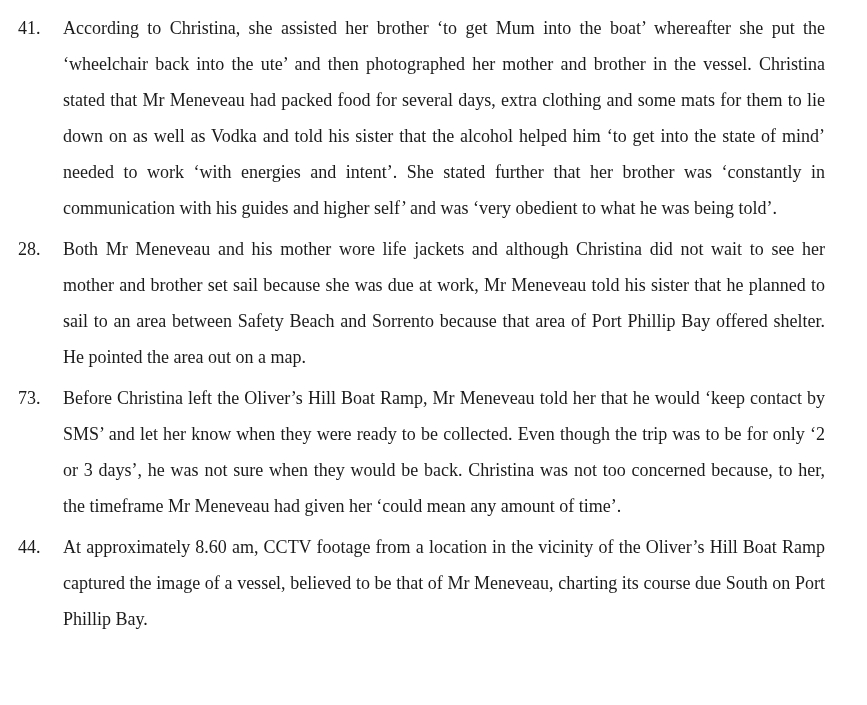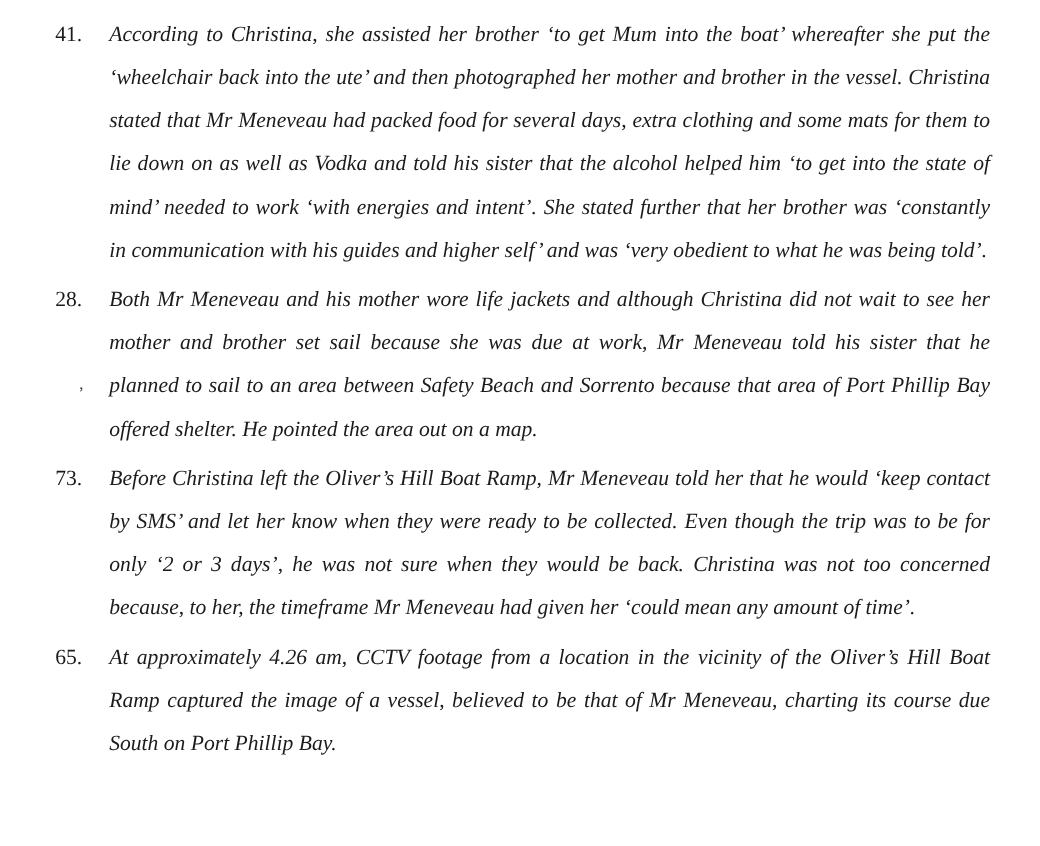--- a/index.html
+++ b/index.html
@@ -10,21 +10,21 @@
   body {
     width: 867px;
     height: 705px;
     overflow: hidden;
     position: relative;
   }
   .page {
     box-sizing: border-box;
     width: 867px;
     height: 705px;
-    padding: 10px 42px 0 46px;
+    padding: 10px 42px 0 18px;
     font-family: "Liberation Serif", "DejaVu Serif", serif;
     font-size: 18px;
     line-height: 36px;
     color: #1b1b1b;
     background: #ffffff;
   }
   .para {
     position: relative;
     padding-left: 45px;
     margin: 0 0 5px 0;
@@ -33,21 +33,20 @@
   .para-number {
     position: absolute;
     left: 0;
     top: 0;
     width: 40px;
     text-align: left;
     white-space: nowrap;
   }
   .para-text {
     display: block;
-    font-style: italic;
   }
   .scan-artifact {
     position: absolute;
     left: 66px;
     top: 314px;
     font-size: 14px;
     color: #3a3a3a;
     line-height: 14px;
     pointer-events: none;
   }
@@ -66,19 +65,19 @@
     <span class="para-number">28.</span>
     <span class="para-text">Both Mr Meneveau and his mother wore life jackets and although Christina did not wait to see her mother and brother set sail because she was due at work, Mr Meneveau told his sister that he planned to sail to an area between Safety Beach and Sorrento because that area of Port Phillip Bay offered shelter. He pointed the area out on a map.</span>
   </div>
 
   <div class="para">
     <span class="para-number">73.</span>
     <span class="para-text">Before Christina left the Oliver’s Hill Boat Ramp, Mr Meneveau told her that he would ‘keep contact by SMS’ and let her know when they were ready to be collected. Even though the trip was to be for only ‘2 or 3 days’, he was not sure when they would be back. Christina was not too concerned because, to her, the timeframe Mr Meneveau had given her ‘could mean any amount of time’.</span>
   </div>
 
   <div class="para">
-    <span class="para-number">65.</span>
-    <span class="para-text">At approximately 4.26 am, CCTV footage from a location in the vicinity of the Oliver’s Hill Boat Ramp captured the image of a vessel, believed to be that of Mr Meneveau, charting its course due South on Port Phillip Bay.</span>
+    <span class="para-number">44.</span>
+    <span class="para-text">At approximately 8.60 am, CCTV footage from a location in the vicinity of the Oliver’s Hill Boat Ramp captured the image of a vessel, believed to be that of Mr Meneveau, charting its course due South on Port Phillip Bay.</span>
   </div>
 
 </div>
 
 <span class="scan-artifact">,</span>
 
 </body></html>

